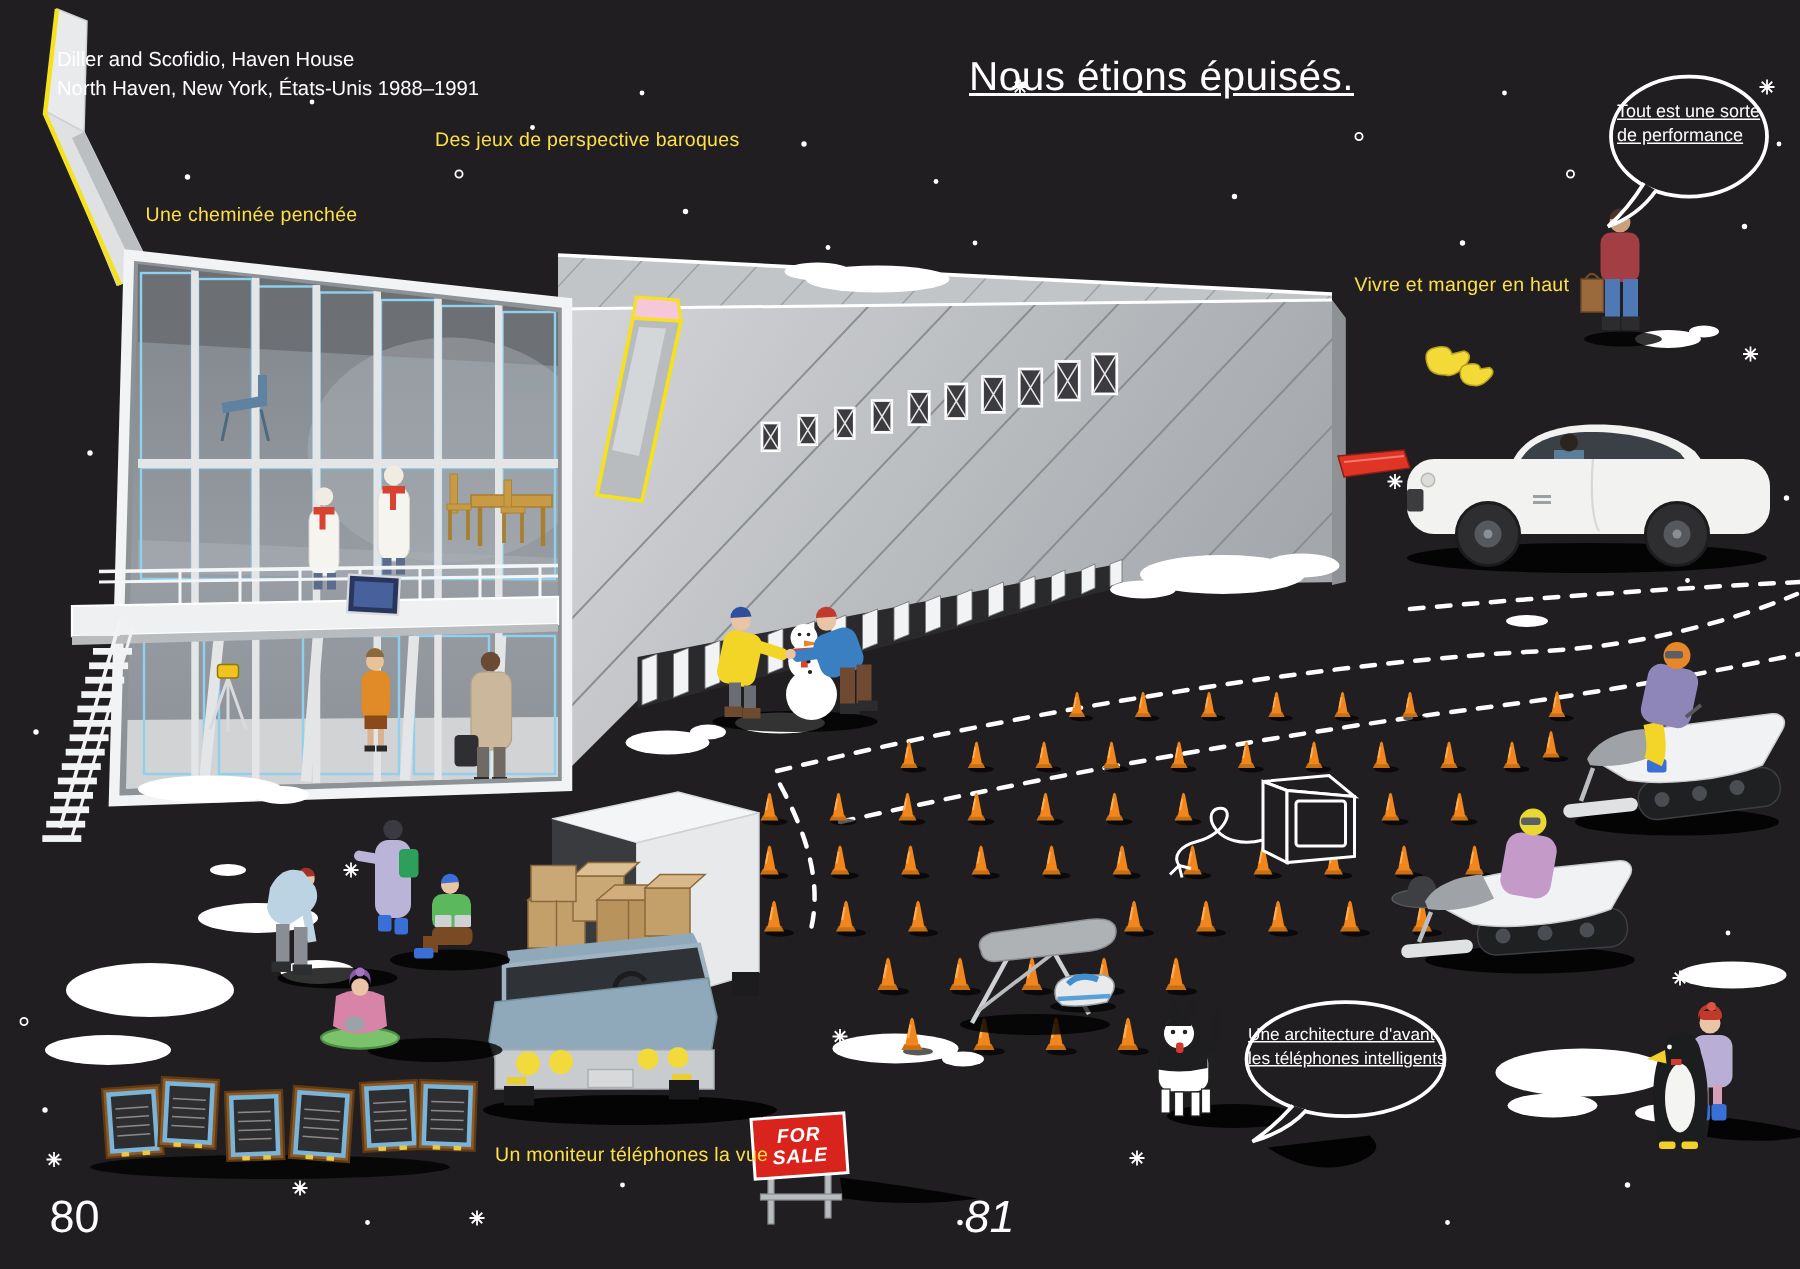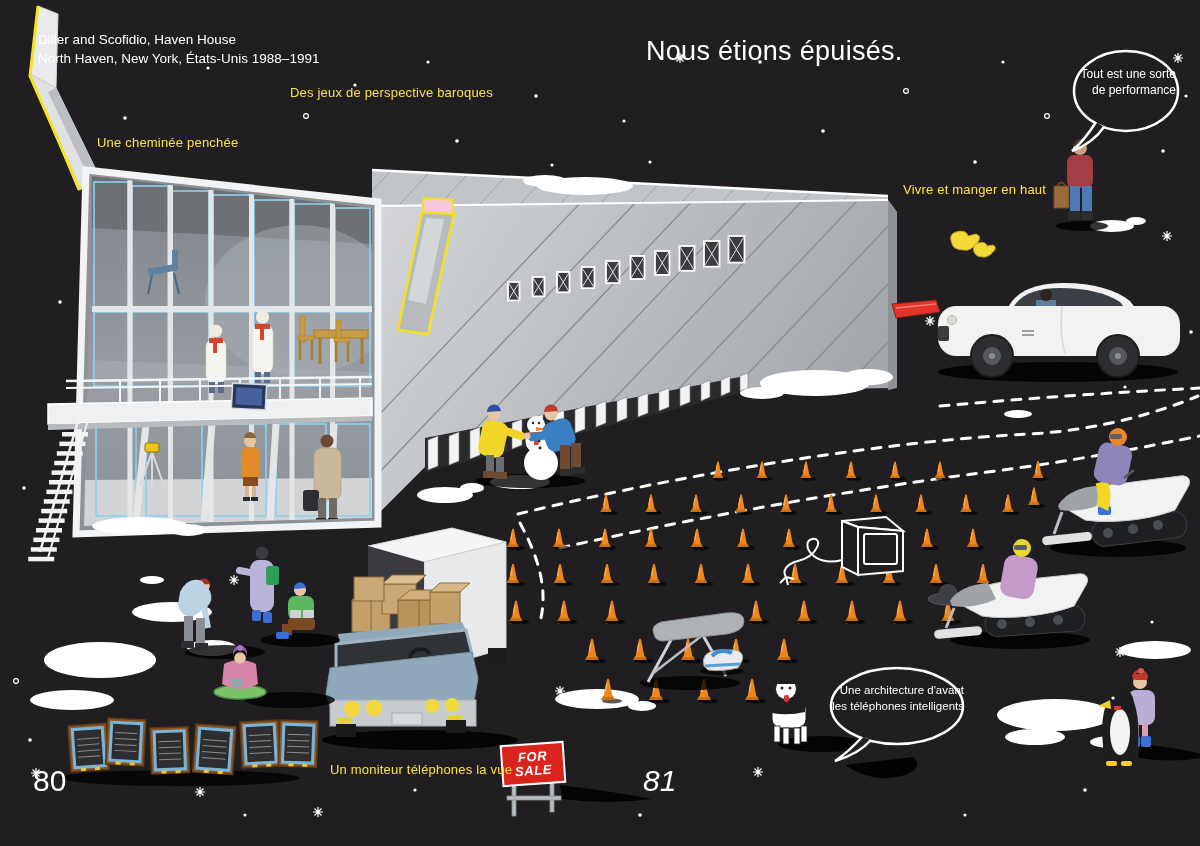--- a/index.html
+++ b/index.html
@@ -3,22 +3,22 @@
 <meta charset="utf-8">
 <style>
   html,body{margin:0;padding:0;background:#000;}
   #page{position:relative;width:1200px;height:846px;background:#211e21;overflow:hidden;
         font-family:"Liberation Sans",sans-serif;color:#fff;}
   #art{position:absolute;left:0;top:0;width:1200px;height:846px;}
   .label{position:absolute;color:#fde047;font-size:13px;letter-spacing:.2px;white-space:nowrap;line-height:17px;}
   .label.center{text-align:center;white-space:normal;}
   .title{position:absolute;font-size:27px;letter-spacing:.3px;}
   .credit{position:absolute;font-size:13.5px;line-height:19px;}
-  .bubble-text{position:absolute;font-size:12px;line-height:16px;text-align:right;}
-  .pagenum{position:absolute;font-size:30px;}
+  .bubble-text{position:absolute;font-size:12px;line-height:16px;text-align:left;text-decoration:underline;}
+  .pagenum{position:absolute;font-size:30px;margin-top:31px;}
   .sign-text{position:absolute;width:58px;text-align:center;font-size:13px;font-weight:bold;
              font-style:italic;line-height:14px;letter-spacing:.6px;transform:rotate(-4deg);}
 </style>
 </head>
 <body>
 
 <div id="page">
 
 <svg id="art" viewBox="0 0 1200 846">
   <defs>
@@ -797,21 +797,21 @@
     <rect x="507" y="796" width="54" height="4" fill="#b8bcbe" stroke="#8a8e90" stroke-width="0.8"></rect>
     <rect x="502" y="744" width="62" height="40" fill="#d8241c" stroke="#fff" stroke-width="2" transform="rotate(-4 533 764)"></rect>
   </g>
 </svg>
 
 <div class="credit" style="left:38px;top:30px;">
   <div>Diller and Scofidio, Haven House</div>
   <div>North Haven, New York, États-Unis 1988–1991</div>
 </div>
 
-<div class="title" style="left:646px;top:36px;">Nous étions épuisés.</div>
+<div class="title" style="left:646px;top:36px;text-decoration:underline;">Nous étions épuisés.</div>
 
 <div class="label" style="left:290px;top:84px;">Des jeux de perspective baroques</div>
 <div class="label" style="left:97px;top:134px;">Une cheminée penchée</div>
 <div class="label" style="left:903px;top:181px;">Vivre et manger en haut</div>
 
 
 
 <div class="label" style="left:330px;top:761px;">Un moniteur téléphones la vue</div>
 
 <div class="bubble-text" style="left:1078px;top:66px;width:98px;">Tout est une sorte de performance</div>

